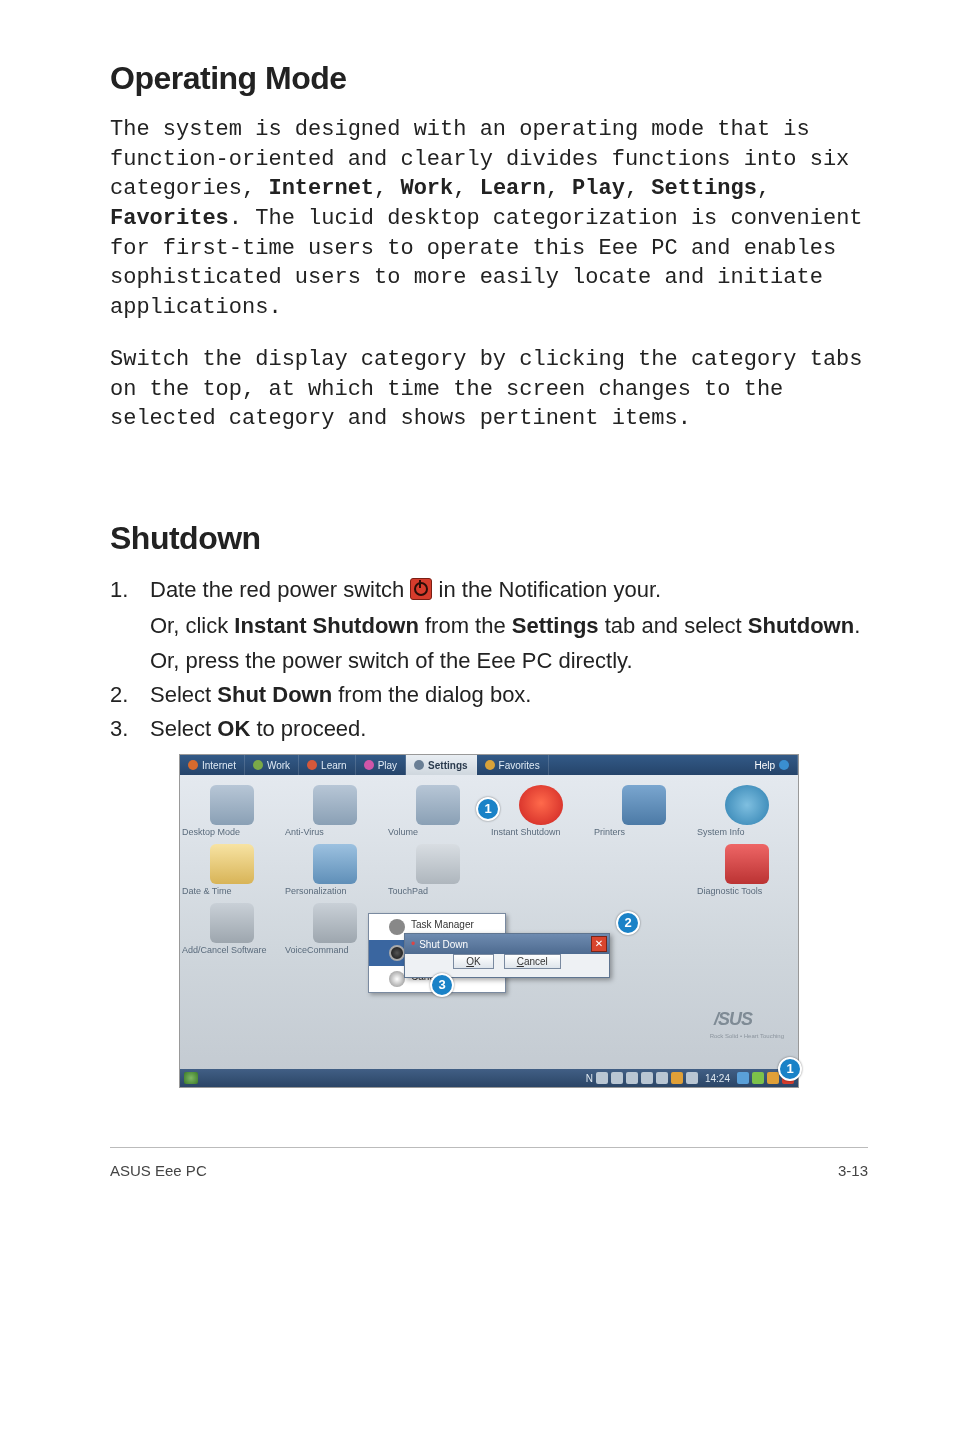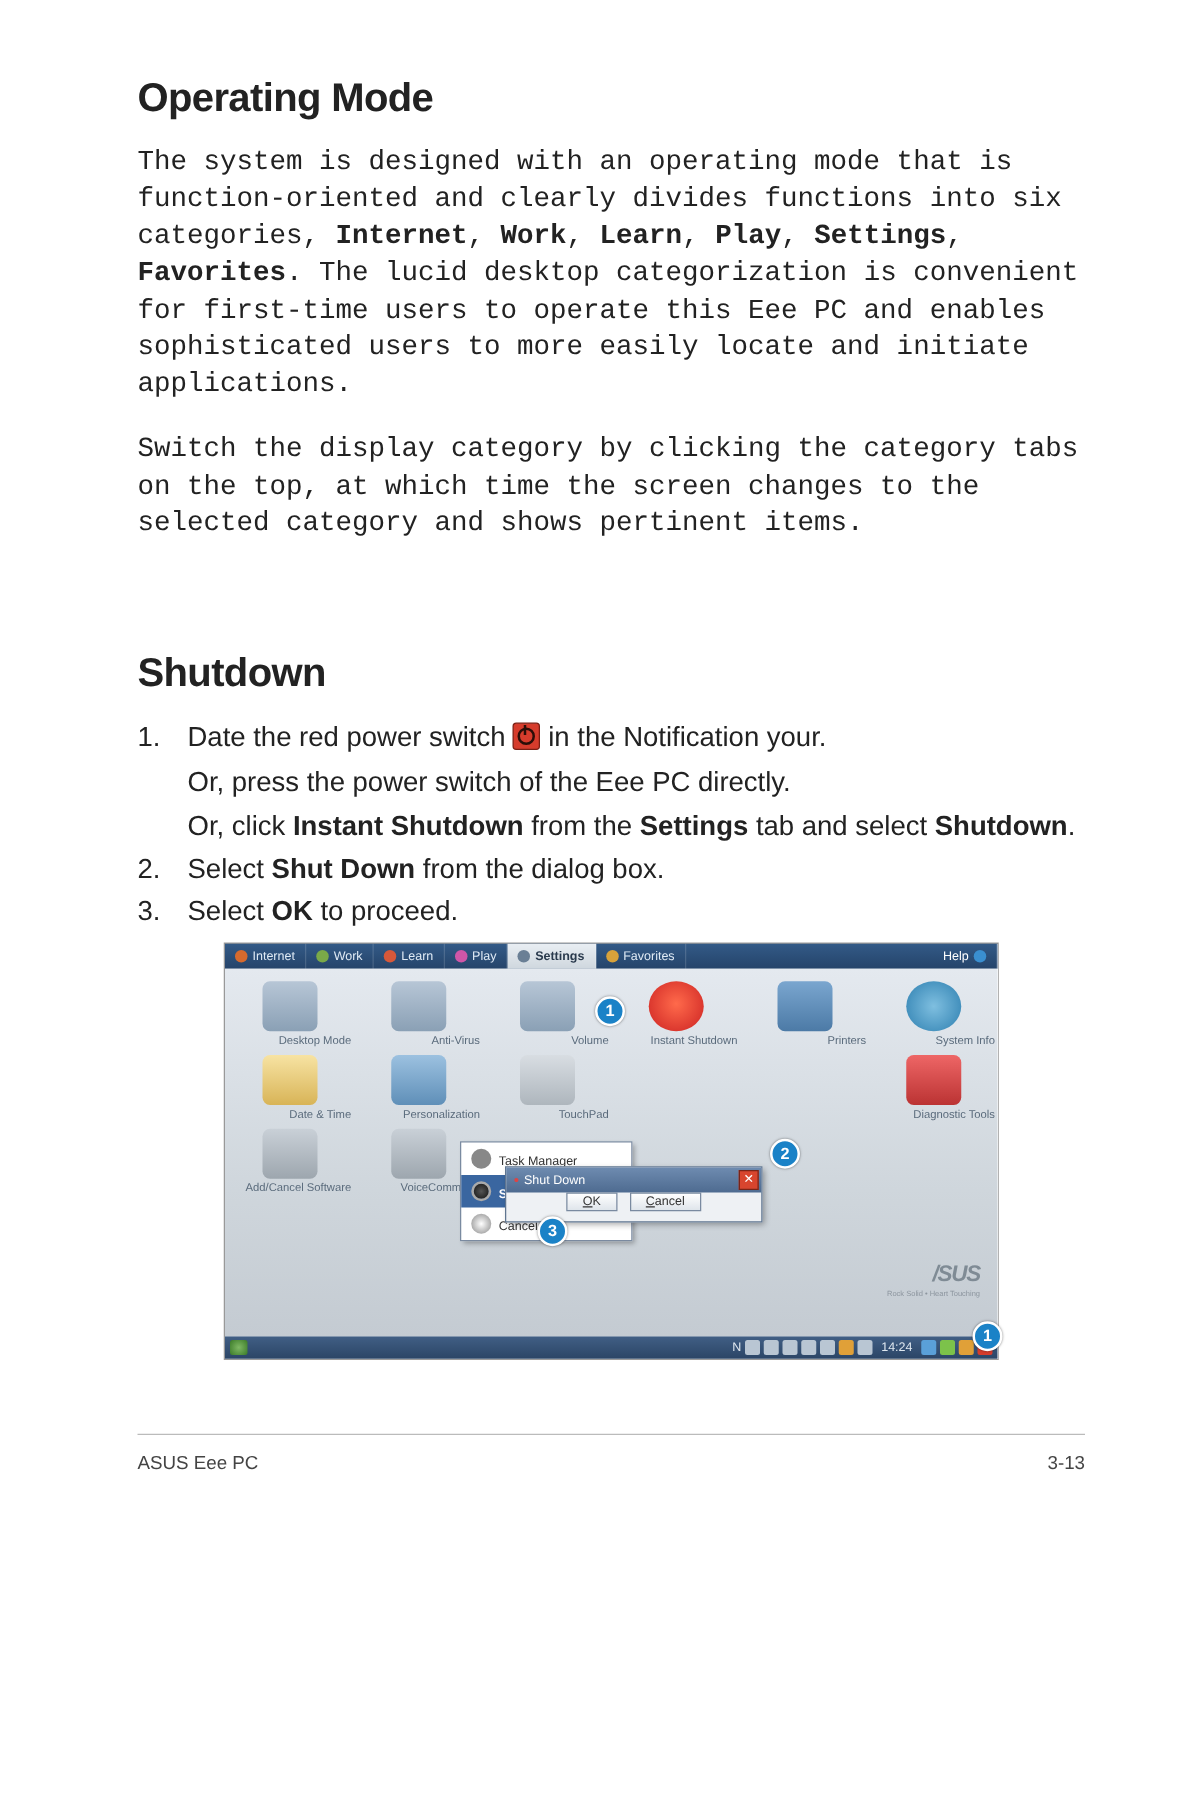--- a/index.html
+++ b/index.html
@@ -107,21 +107,21 @@
     background: linear-gradient(#e4e9ef,#cfd6dc 60%, #c4cbd2);
     padding: 10px 2px 4px 2px;
     position: relative;
     height: 280px;
   }
   .icons {
     display: grid;
     grid-template-columns: repeat(6, 1fr);
     column-gap: 4px;
     row-gap: 6px;
-    text-align: right;
+    text-align: left;
     color: #5a6b7c;
   }
   .dicon .img {
     width: 44px; height: 40px;
     margin: 0 auto 3px auto;
     background: linear-gradient(#b7c6d6,#8aa0b5);
     border-radius: 6px;
   }
   .dicon .lbl { font-size: 9px; line-height: 1.1; }
   .dicon.instant .img { background: radial-gradient(circle at 50% 45%, #ff6a4b, #c22); border-radius: 50%; }
@@ -133,21 +133,21 @@
   
   .ctx {
     position: absolute;
     left: 188px; top: 138px;
     width: 136px;
     background: #fff;
     color: #333;
     border: 1px solid #7a8aa0;
     box-shadow: 2px 2px 4px rgba(0,0,0,0.3);
   }
-  .ctx .row { padding: 5px 8px; display:flex; align-items:flex-end; gap:6px; }
+  .ctx .row { padding: 5px 20px; display:flex; align-items:flex-start; gap:6px; }
   .ctx .rowicon { width:16px; height:16px; border-radius:50%; background:#888; display:inline-block; }
   .ctx .row.sel { background:#3a66a0; color:#fff; font-weight:700; }
   .ctx .row.sel .rowicon { background: radial-gradient(circle,#555,#222); }
   .ctx .row.sd .rowicon { background: radial-gradient(circle,#555,#111); border:2px solid #aaa; box-sizing:border-box; }
   .ctx .row.c .rowicon { background: radial-gradient(circle,#fff,#888); }
 
   
   .dlg {
     position: absolute;
     left: 224px; top: 158px;
@@ -208,21 +208,20 @@
   
   .asus-logo {
     position: absolute;
     right: 14px; bottom: 40px;
     width: 70px; height: 20px;
     color: #7f8b95;
     font-style: italic;
     font-weight: 900;
     font-size: 18px;
     letter-spacing: -1px;
-    text-align: right;
   }
   .asus-sub {
     position: absolute;
     right: 14px; bottom: 30px;
     font-size: 6px;
     color: #8c959e;
   }
 
   
   .taskbar {
@@ -283,24 +282,24 @@
   <div class="spacer-lg"></div>
 
   <h1>Shutdown</h1>
 
 
   <ol>
     <li>
       <span class="num">1.</span>
       <span class="licontent">
         <span>Date the red power switch </span><span class="power-icon"></span><span> in the Notification your.</span>
-        <div class="subline">Or, press the power switch of the Eee PC directly.</div>
         <div class="subline">
           <span>Or, click </span><span class="bold">Instant Shutdown</span><span> from the </span><span class="bold">Settings</span><span> tab and select </span><span class="bold">Shutdown</span><span>.</span>
         </div>
+        <div class="subline">Or, press the power switch of the Eee PC directly.</div>
       </span>
     </li>
     <li>
       <span class="num">2.</span>
       <span class="licontent">
         <span>Select </span><span class="bold">Shut Down</span><span> from the dialog box.</span>
       </span>
     </li>
     <li>
       <span class="num">3.</span>

